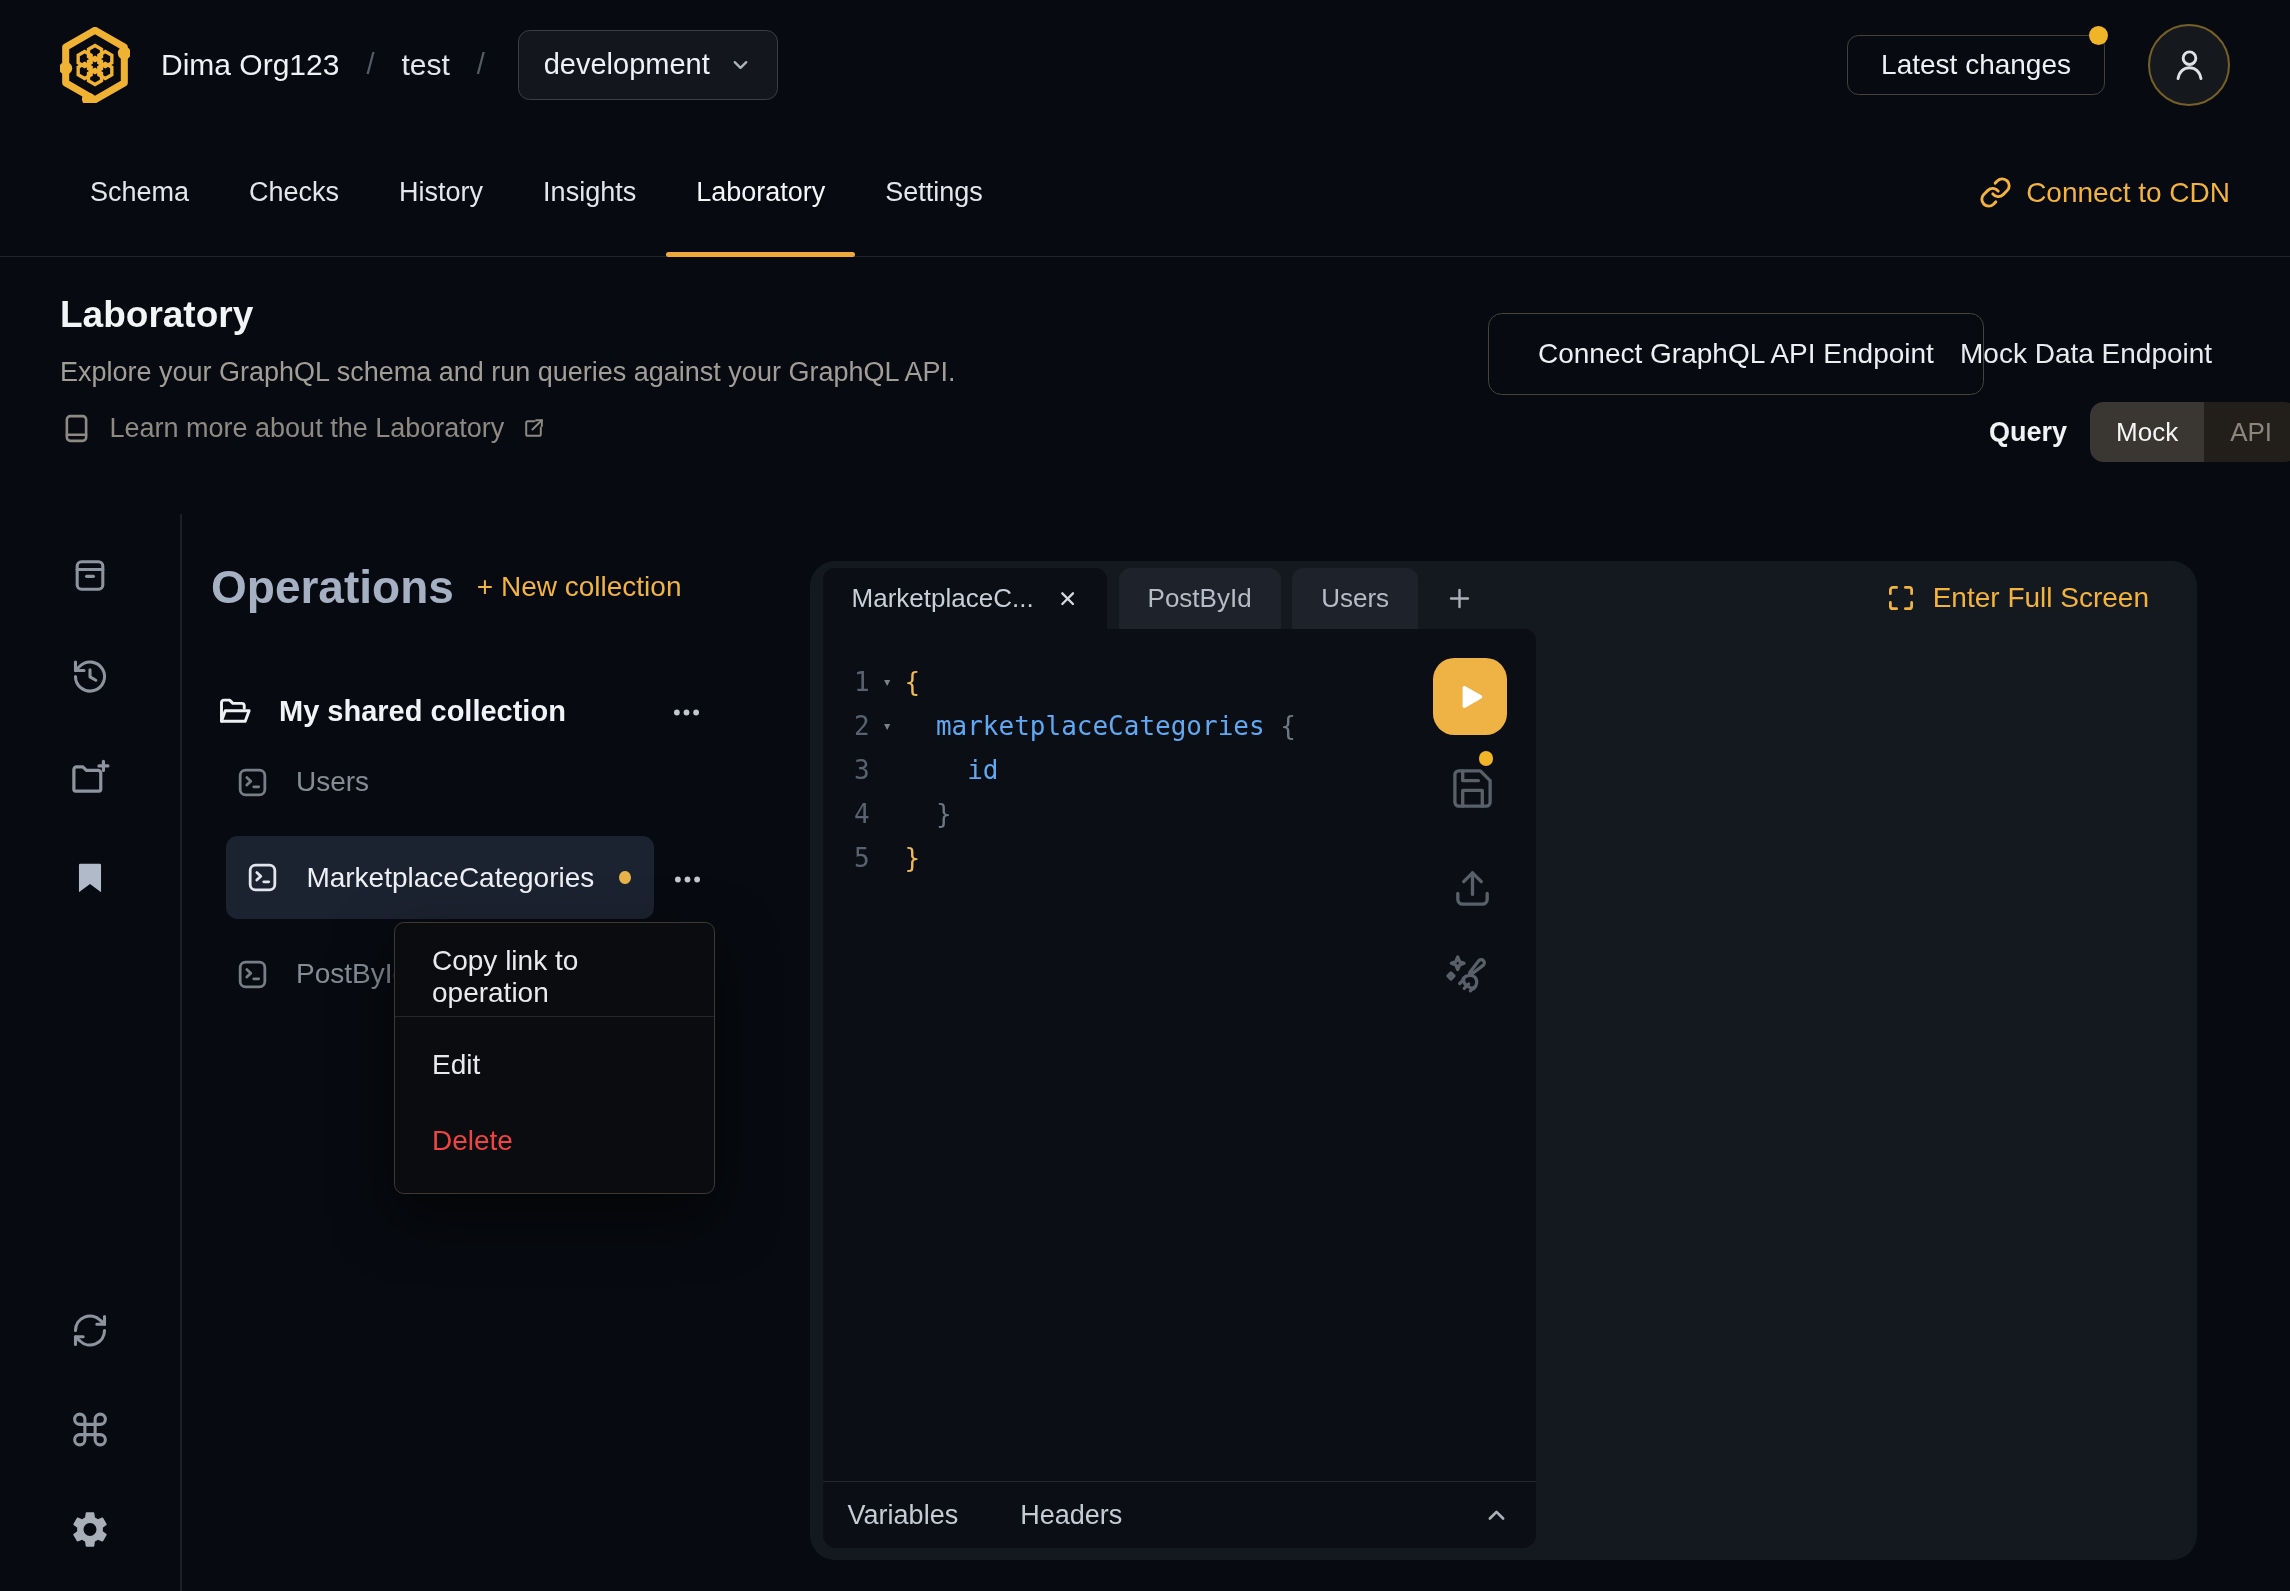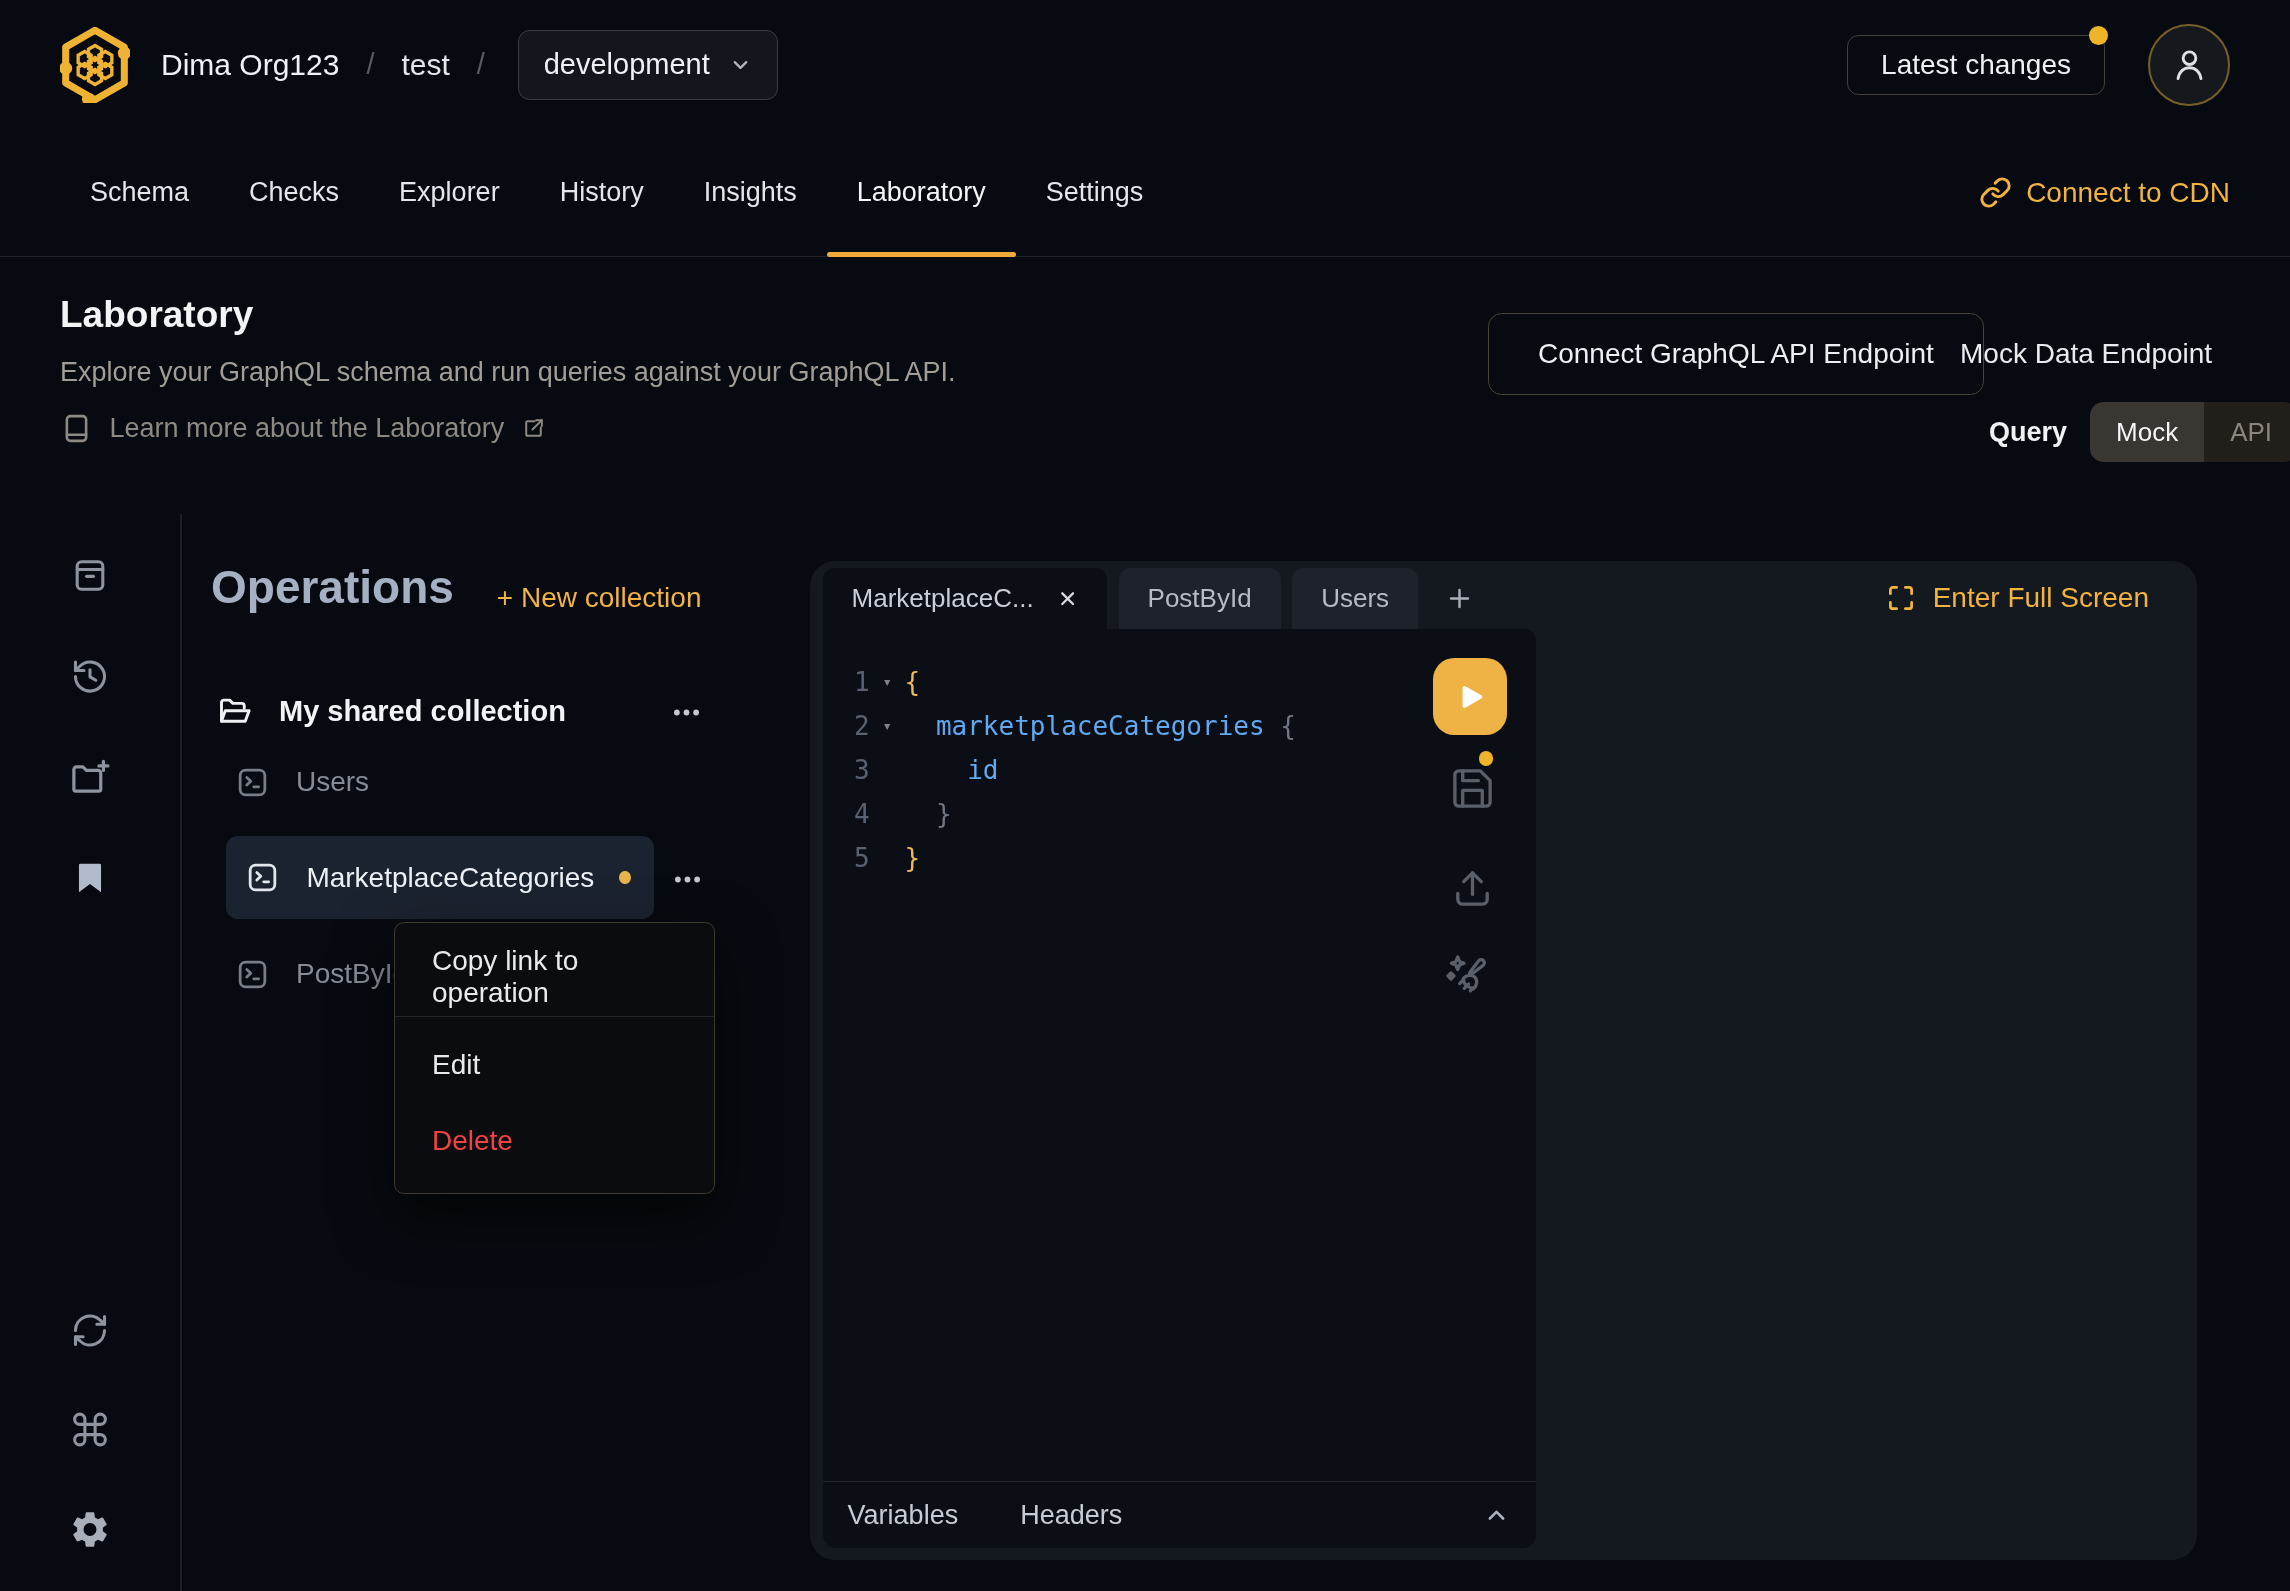--- a/index.html
+++ b/index.html
@@ -65,21 +65,21 @@
   .mode-seg.off { background:#221f1b; color:#8b857c; }
 
   
   .rail { position:absolute; left:0; top:514px; width:180px; bottom:0; }
   .rail-ic { position:absolute; left:50%; transform:translateX(-50%); color:#8d949f; cursor:pointer; }
   .rail-ic.current { color:#b6c0cf; }
   .v-divider { position:absolute; left:180px; top:514px; bottom:0; width:1.9px; background:#1c1f25; }
 
   
   .ops { position:absolute; left:180px; top:514px; width:630px; bottom:0; }
-  .ops-head { position:absolute; left:31px; top:46px; display:flex; align-items:flex-end; gap:43px; }
+  .ops-head { position:absolute; left:31px; top:46px; display:flex; align-items:center; gap:23px; }
   .ops-title { font-size:46px; font-weight:700; color:#a6b0c3; }
   .new-collection { font-size:28px; color:#f1b343; cursor:pointer; }
   .coll-row { position:absolute; left:35px; top:166px; height:62px; display:flex; align-items:center; gap:25px; cursor:pointer; }
   .coll-name { font-size:29px; font-weight:600; color:#f1f3f6; }
   .dots-btn { position:absolute; color:#c3c8d0; cursor:pointer; }
   .op-row { position:absolute; display:flex; align-items:center; gap:25px; height:58px; cursor:pointer; }
   .op-row .op-label { font-size:28px; color:#868c96; }
   .op-row-selected { position:absolute; left:46px; top:322px; width:428px; height:83px;
     background:#1c2330; border-radius:11.6px; display:flex; align-items:center;
     gap:25px; padding:0 23px 0 18.4px; cursor:pointer; }
@@ -183,21 +183,20 @@
             <path d="M5.3 20.2c.8-4.2 3.5-6.3 6.7-6.3s5.9 2.1 6.7 6.3"></path>
         </svg>
       </div>
     </div>
   </header>
 
   <nav class="nav">
     <div class="nav-tabs">
       <div class="nav-tab">Schema</div>
       <div class="nav-tab">Checks</div>
-      <div class="nav-tab">Explorer</div>
       <div class="nav-tab">History</div>
       <div class="nav-tab">Insights</div>
       <div class="nav-tab active">Laboratory</div>
       <div class="nav-tab">Settings</div>
     </div>
     <div class="connect-cdn">
       <span>
         <svg width="33" height="33" viewBox="0 0 24 24" fill="none" stroke="#f2b43f" stroke-width="2.1" stroke-linecap="round" stroke-linejoin="round">
           <path d="M10 13a5 5 0 0 0 7.54.54l3-3a5 5 0 0 0-7.07-7.07l-1.72 1.71"></path>
           <path d="M14 11a5 5 0 0 0-7.54-.54l-3 3a5 5 0 0 0 7.07 7.07l1.71-1.71"></path>

